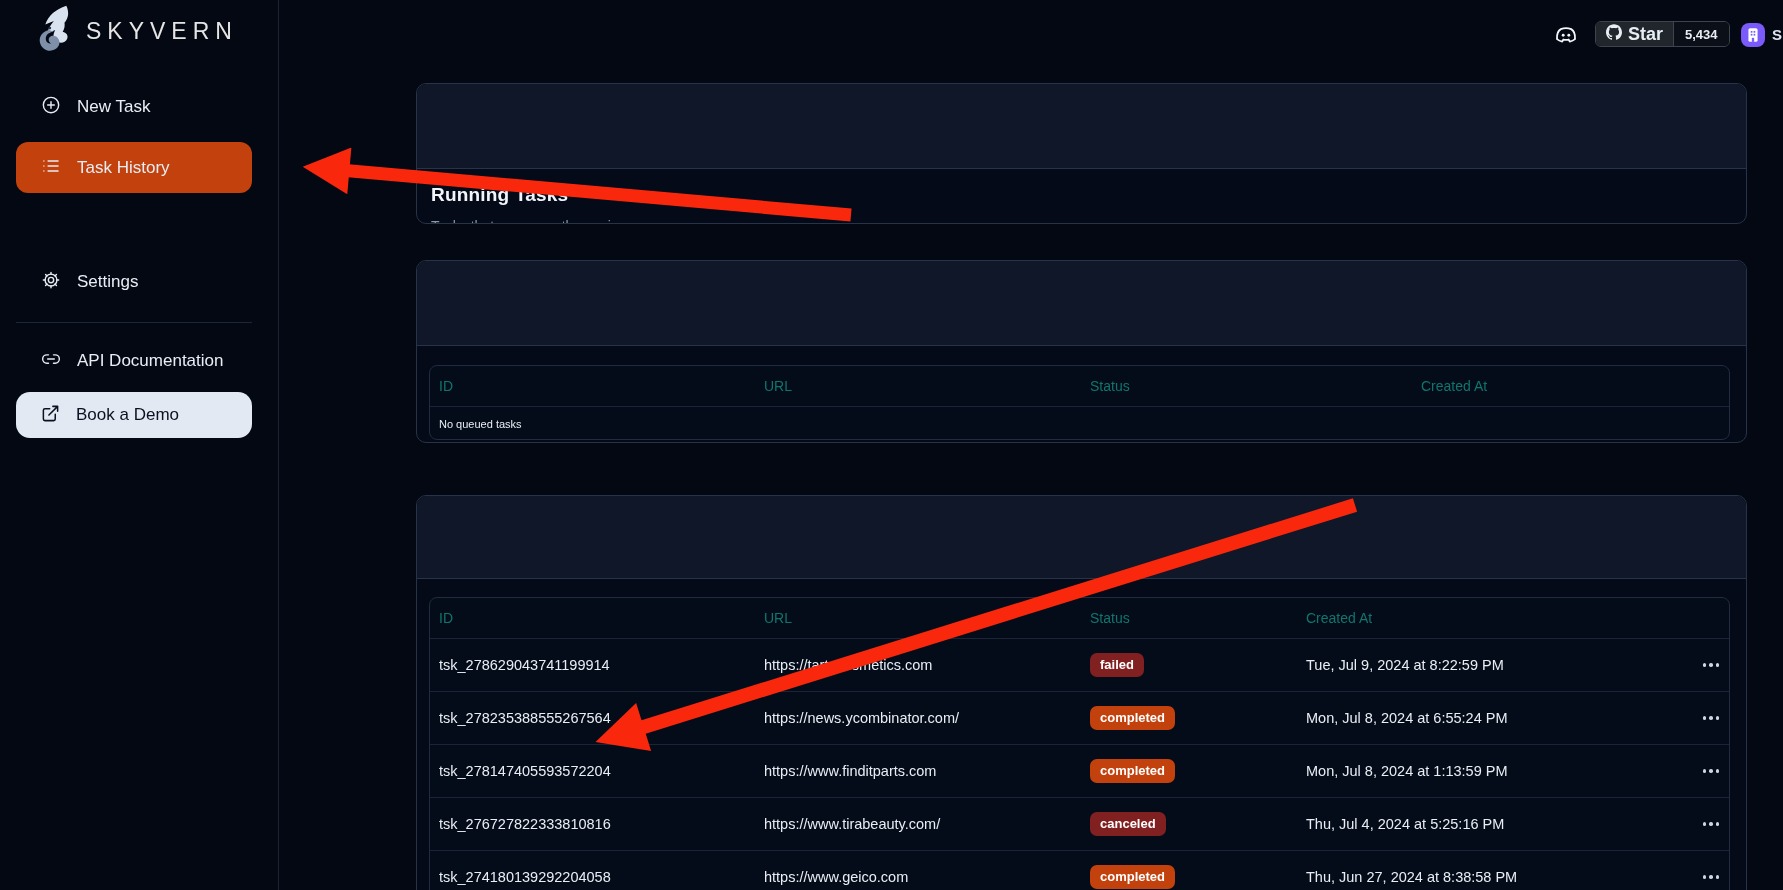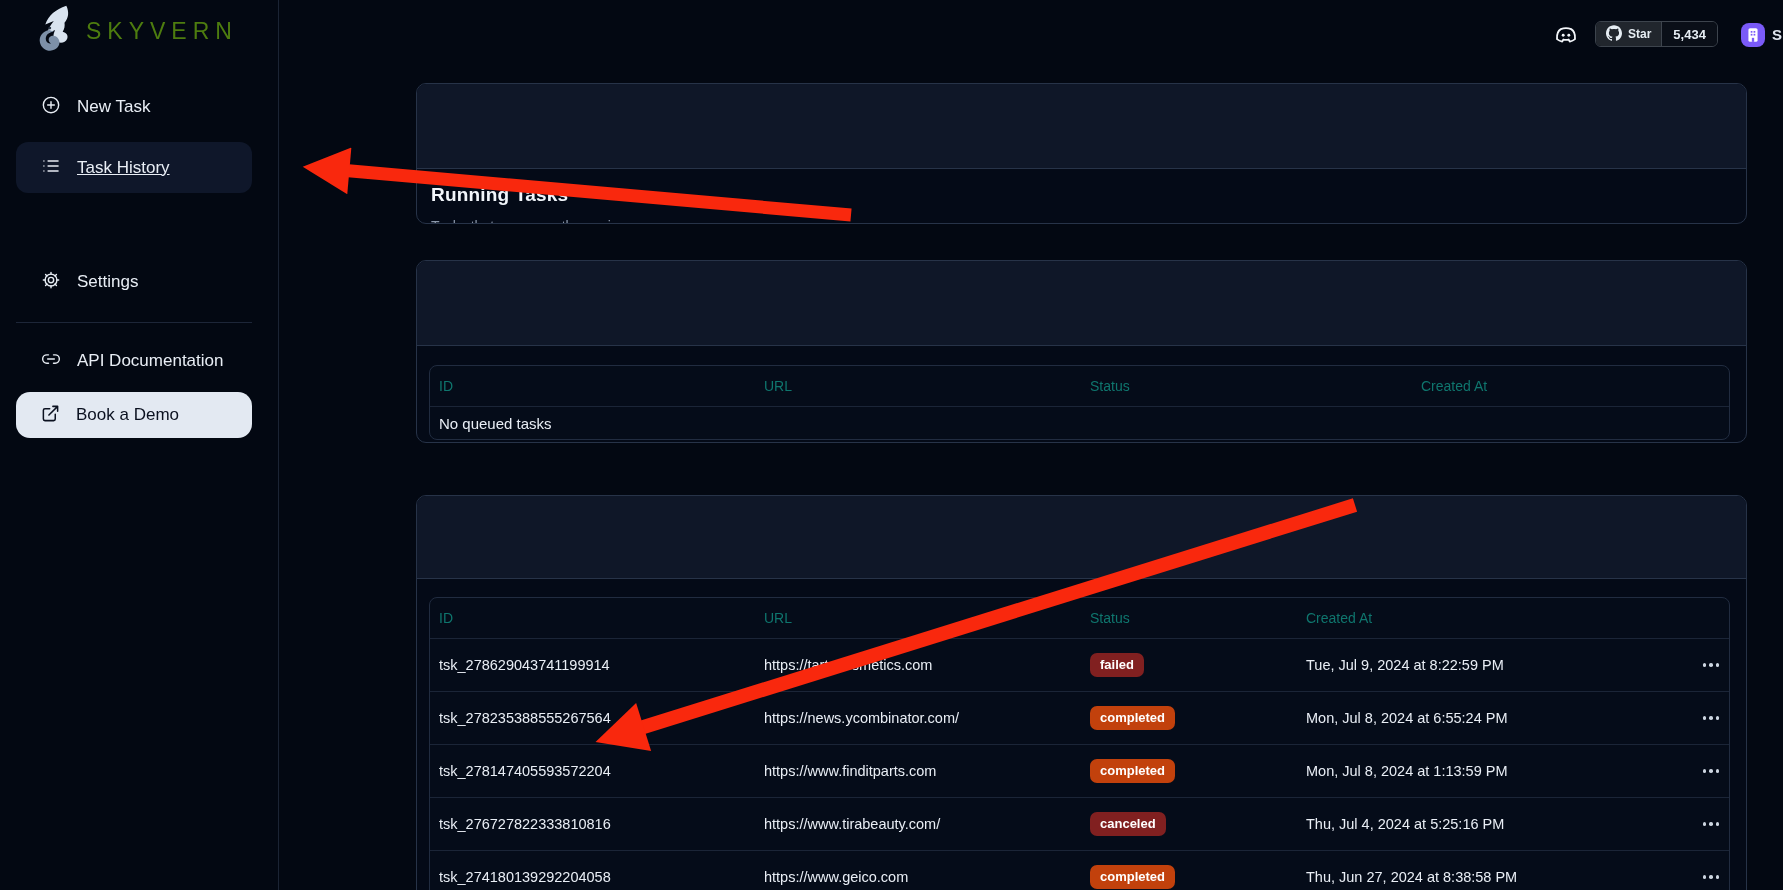--- a/index.html
+++ b/index.html
@@ -2,34 +2,34 @@
 <html><head>
 <meta charset="utf-8">
 <style>
   html,body{margin:0;padding:0;background:#02060f;}
   *{box-sizing:border-box;font-family:"Liberation Sans", sans-serif;}
   .stage{position:relative;width:1783px;height:890px;background:#030812;overflow:hidden;}
 
   
   .sidebar{position:absolute;left:0;top:0;width:279px;height:890px;background:#030812;border-right:1px solid #1b2434;}
   .logo{position:absolute;left:30px;top:5px;width:230px;height:52px;display:flex;align-items:center;}
-  .logo-text{margin-left:12px;font-size:23px;font-weight:500;letter-spacing:6px;color:#4d7c0f;}
+  .logo-text{margin-left:12px;font-size:23px;font-weight:500;letter-spacing:6px;color:#e5e5e5;}
   .nav-item{position:absolute;left:16px;width:236px;height:51px;border-radius:12px;display:flex;align-items:center;padding-left:25px;gap:16px;color:#e9eef5;cursor:pointer;}
   .nav-item svg{flex:0 0 auto;stroke:#e7ecf3;}
   .nav-label{font-size:17px;}
-  .nav-active{background:#0f172a;text-decoration:underline;}
+  .nav-active{background:#c2410c;}
   .nav-divider{position:absolute;left:16px;top:322px;width:236px;height:1px;background:#1d2638;}
   .demo-btn{background:#e3e9f2;color:#0b1120;}
   .demo-btn svg{stroke:#0b1120;}
   .demo-btn .nav-label{color:#0b1120;font-weight:500;}
 
   
   .discord{position:absolute;left:1553px;top:22px;width:26px;height:26px;cursor:pointer;}
   .gh-widget{position:absolute;left:1595px;top:21px;height:26px;display:flex;border:1px solid #3d444d;border-radius:6px;overflow:hidden;cursor:pointer;}
-  .gh-left{display:flex;align-items:center;gap:6px;padding:0 10px;background:#21262d;color:#e6edf3;font-size:12px;font-weight:700;}
+  .gh-left{display:flex;align-items:center;gap:6px;padding:0 10px;background:#21262d;color:#e6edf3;font-size:18px;font-weight:700;}
   .gh-right{display:flex;align-items:center;padding:0 11px;background:#0a0f18;border-left:1px solid #3d444d;color:#e6edf3;font-size:13px;font-weight:700;}
   .avatar{position:absolute;left:1741px;top:23px;width:24px;height:24px;border-radius:8px;background:#7a5af8;display:flex;align-items:center;justify-content:center;cursor:pointer;}
   .avatar-overflow{position:absolute;left:1772px;top:26px;font-size:15px;font-weight:700;color:#dfe5ee;white-space:nowrap;}
 
   
   .card{position:absolute;left:416px;width:1331px;background:#040a17;border:1px solid #273348;border-radius:10px;overflow:hidden;}
   .card-head{position:absolute;left:0;top:0;width:100%;background:#0f1728;border-bottom:1px solid #273348;}
   .card-title{position:absolute;left:14px;font-size:19px;font-weight:700;color:#f2f6fb;letter-spacing:.2px;}
   .card-sub{position:absolute;left:14px;font-size:14px;color:#8b97a9;}
 
@@ -170,21 +170,21 @@
     </div>
   </div>
   <div class="itable" style="left:429px;top:365px;width:1301px;height:75px;">
     <div class="thead">
       <span class="cell hcell c-id">ID</span>
       <span class="cell hcell c-url">URL</span>
       <span class="cell hcell c-status">Status</span>
       <span class="cell hcell c-created-q">Created At</span>
     </div>
     <div class="trow" style="height:34px;">
-      <span class="cell c-id" style="font-size:15px;">No queued tasks</span>
+      <span class="cell c-id" style="font-size:11px;">No queued tasks</span>
     </div>
   </div>
 
   <div class="card" style="top:495px;height:480px;">
     <div class="card-head" style="height:83px;">
       
       
     </div>
   </div>
   <div class="itable" style="left:429px;top:597px;width:1301px;height:330px;">

